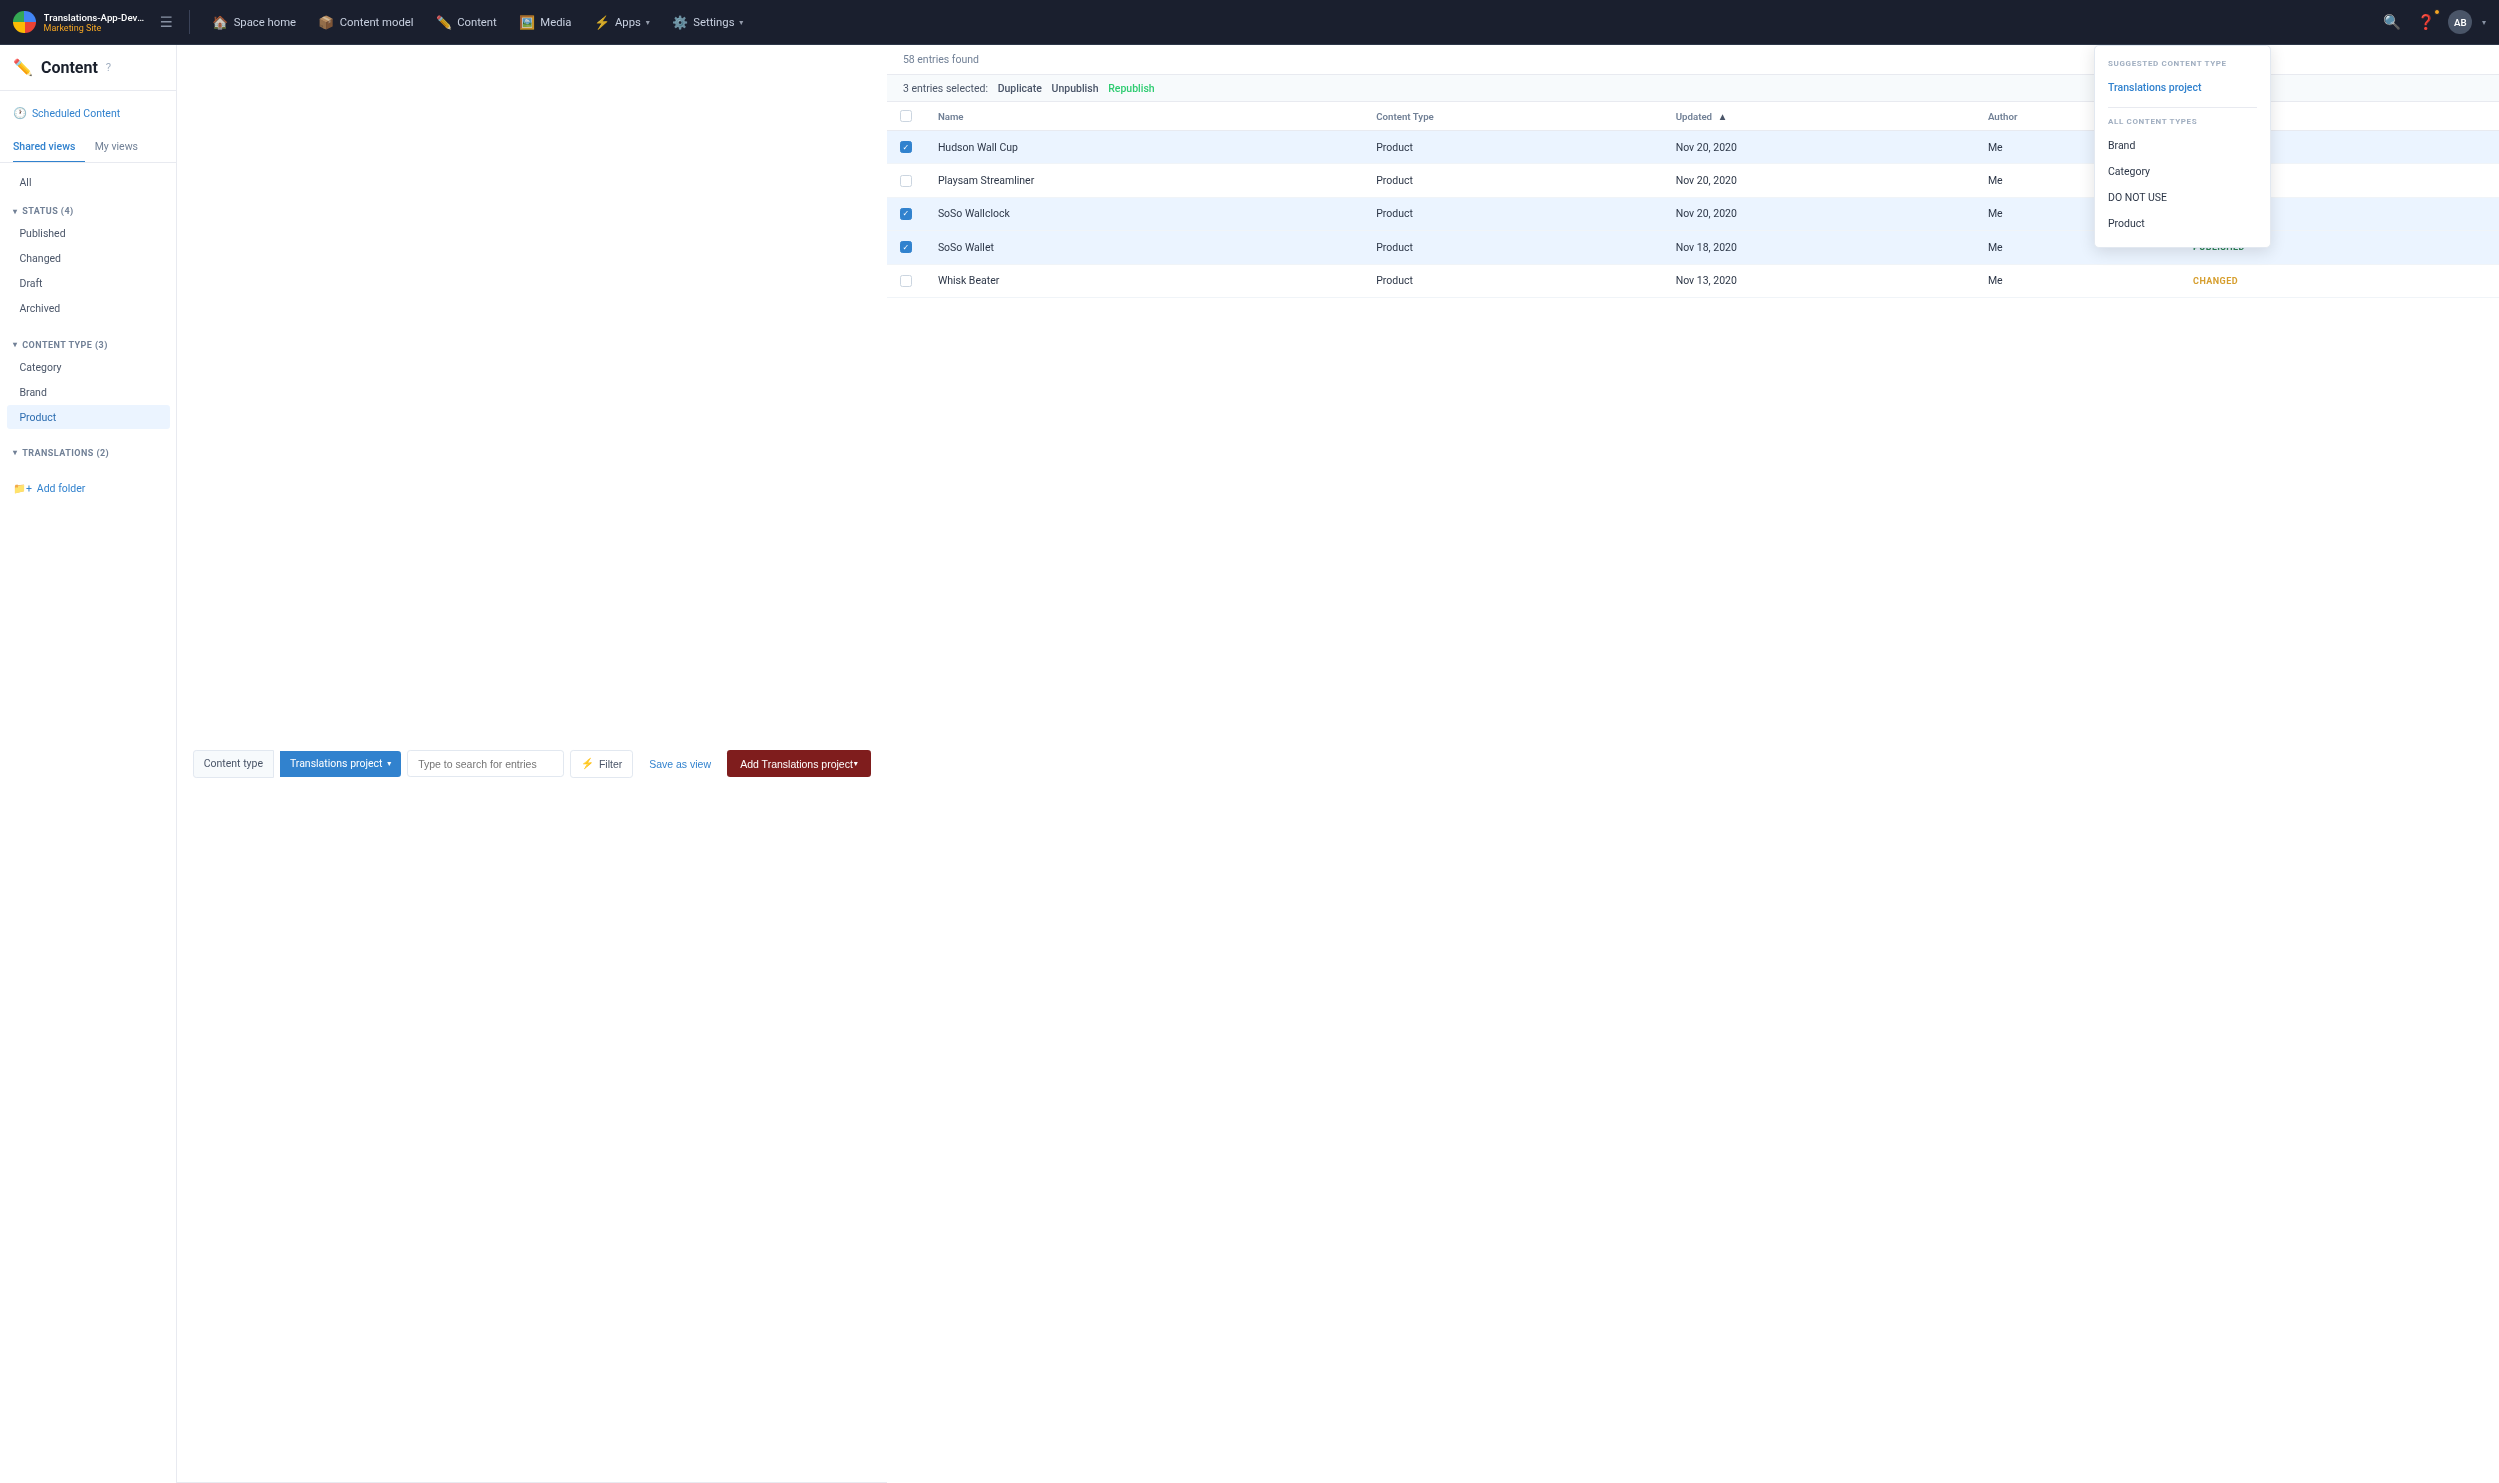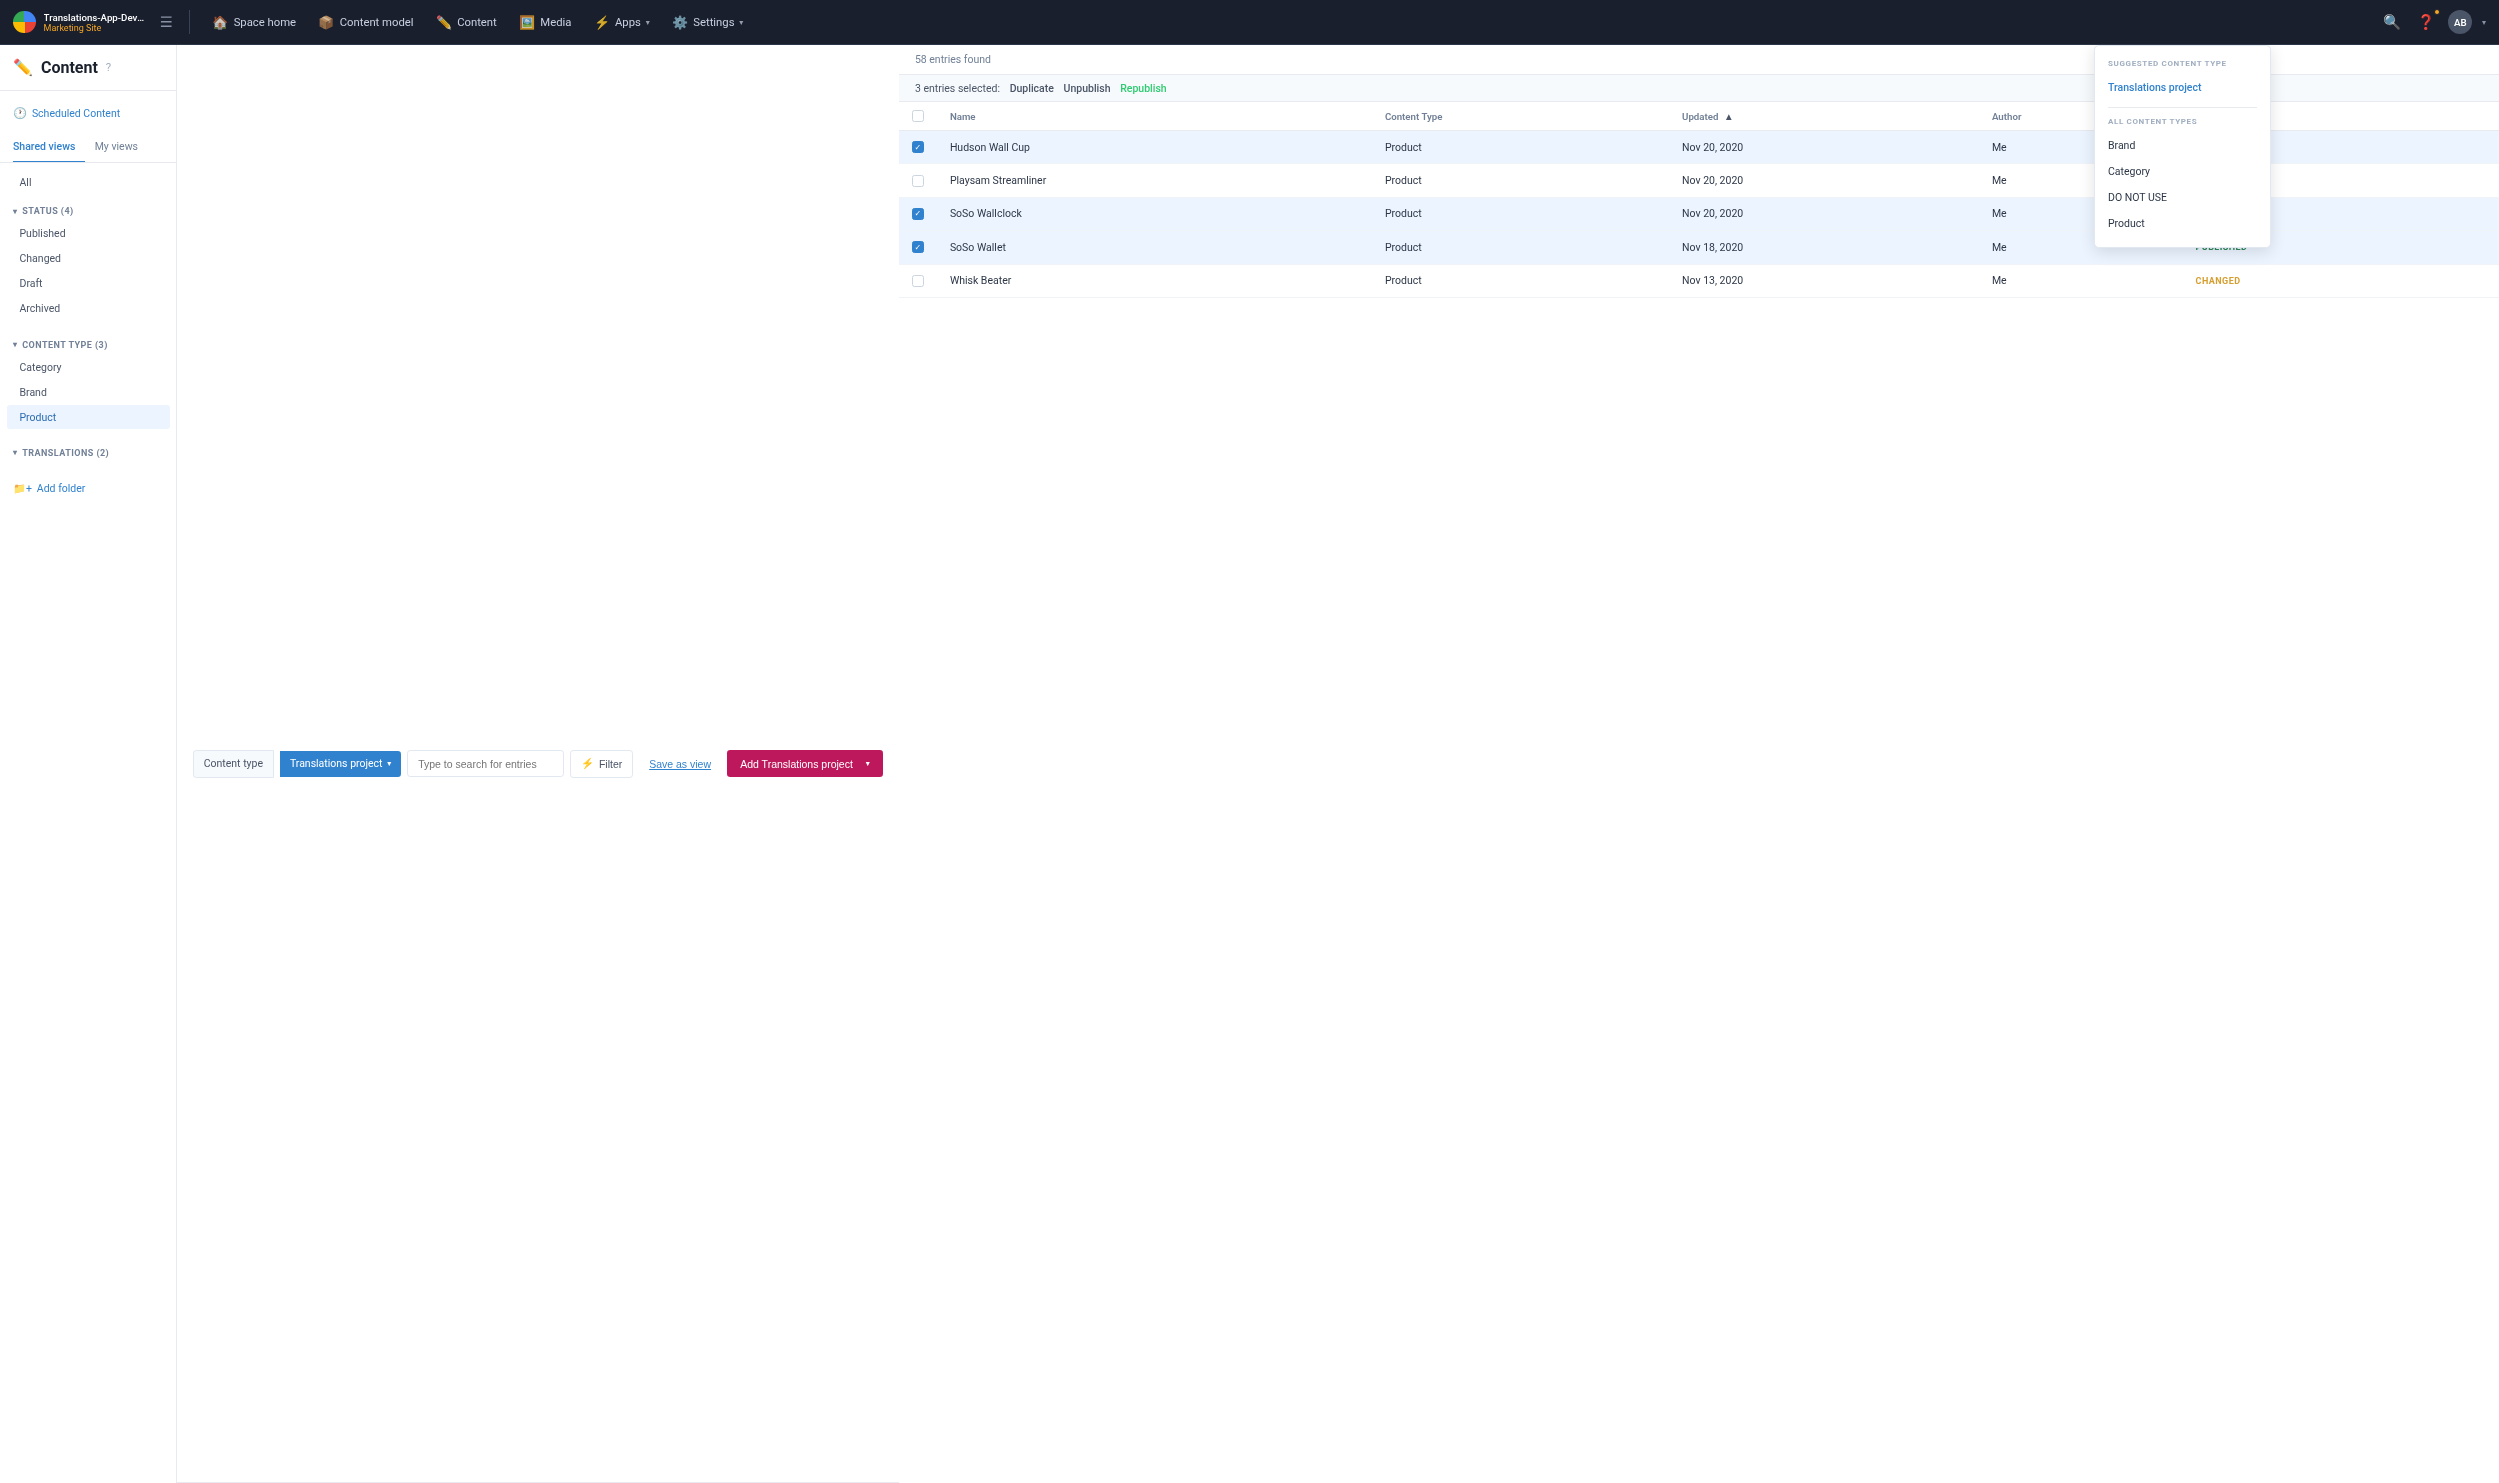--- a/index.html
+++ b/index.html
@@ -153,25 +153,25 @@
     }
     .filter-btn {
       display: flex; align-items: center; gap: 4.8px;
       padding: 6.5px 9.7px; border: 0.8px solid #e2e8f0;
       border-radius: 3.2px; background: #fff;
       font-size: 10.5px; color: #4a5568; cursor: pointer;
     }
     .save-view-btn {
       padding: 6.5px 9.7px; background: none;
       border: none; color: #3182ce;
-      font-size: 10.5px; cursor: pointer; font-weight: 500; text-decoration: underline;
+      font-size: 10.5px; cursor: pointer; font-weight: 500;
     }
     .add-btn {
-      display: flex; align-items: center; gap: 13px;
-      padding: 7.3px 13px; background: #be185d;
+      display: flex; align-items: center; gap: 1px;
+      padding: 7.3px 13px; background: #7f1d1d;
       border: none; border-radius: 3.2px;
       color: #fff; font-size: 10.5px; cursor: pointer;
       font-weight: 500; white-space: nowrap; margin-left: auto;
     }
     .add-btn-arrow { font-size: 8px; }
 
     
     .table-area { flex: 1; overflow-y: auto; position: relative; }
 
     .entries-count {

